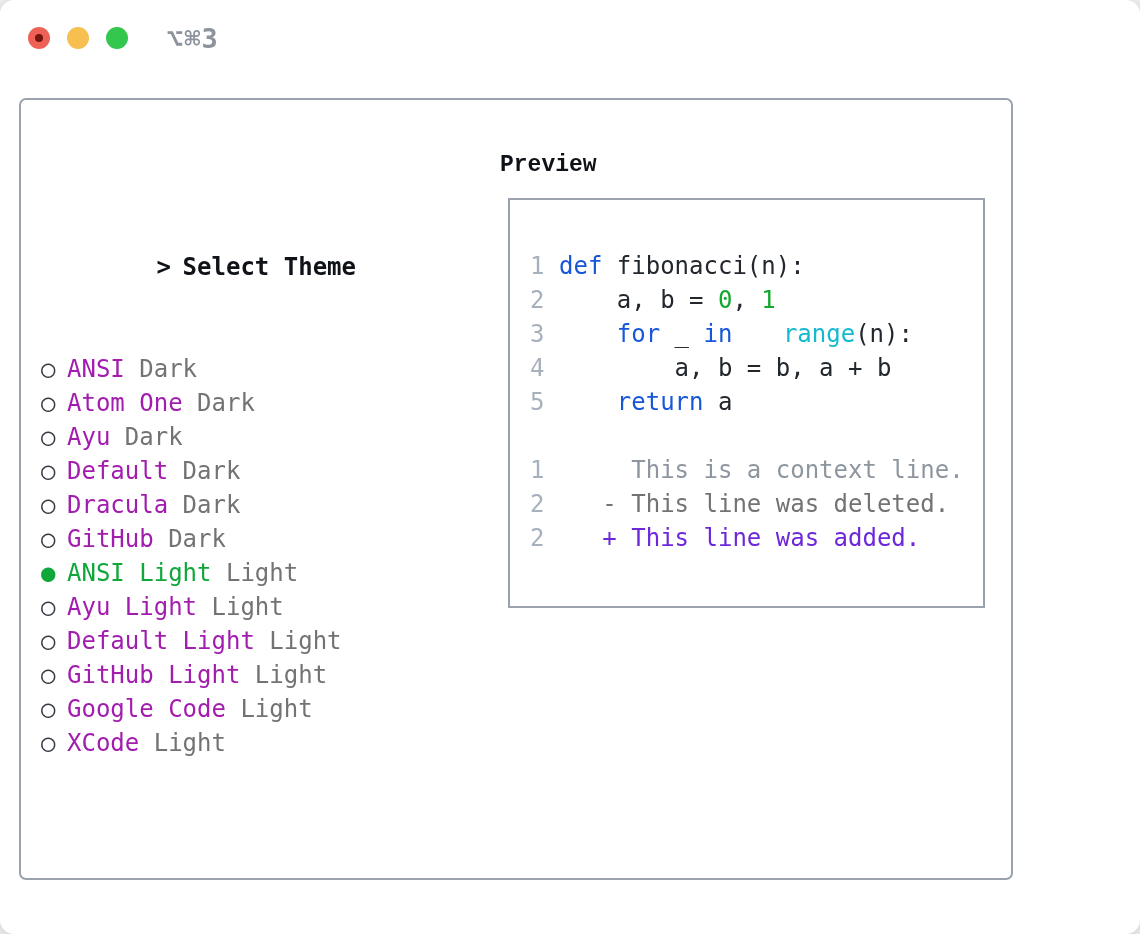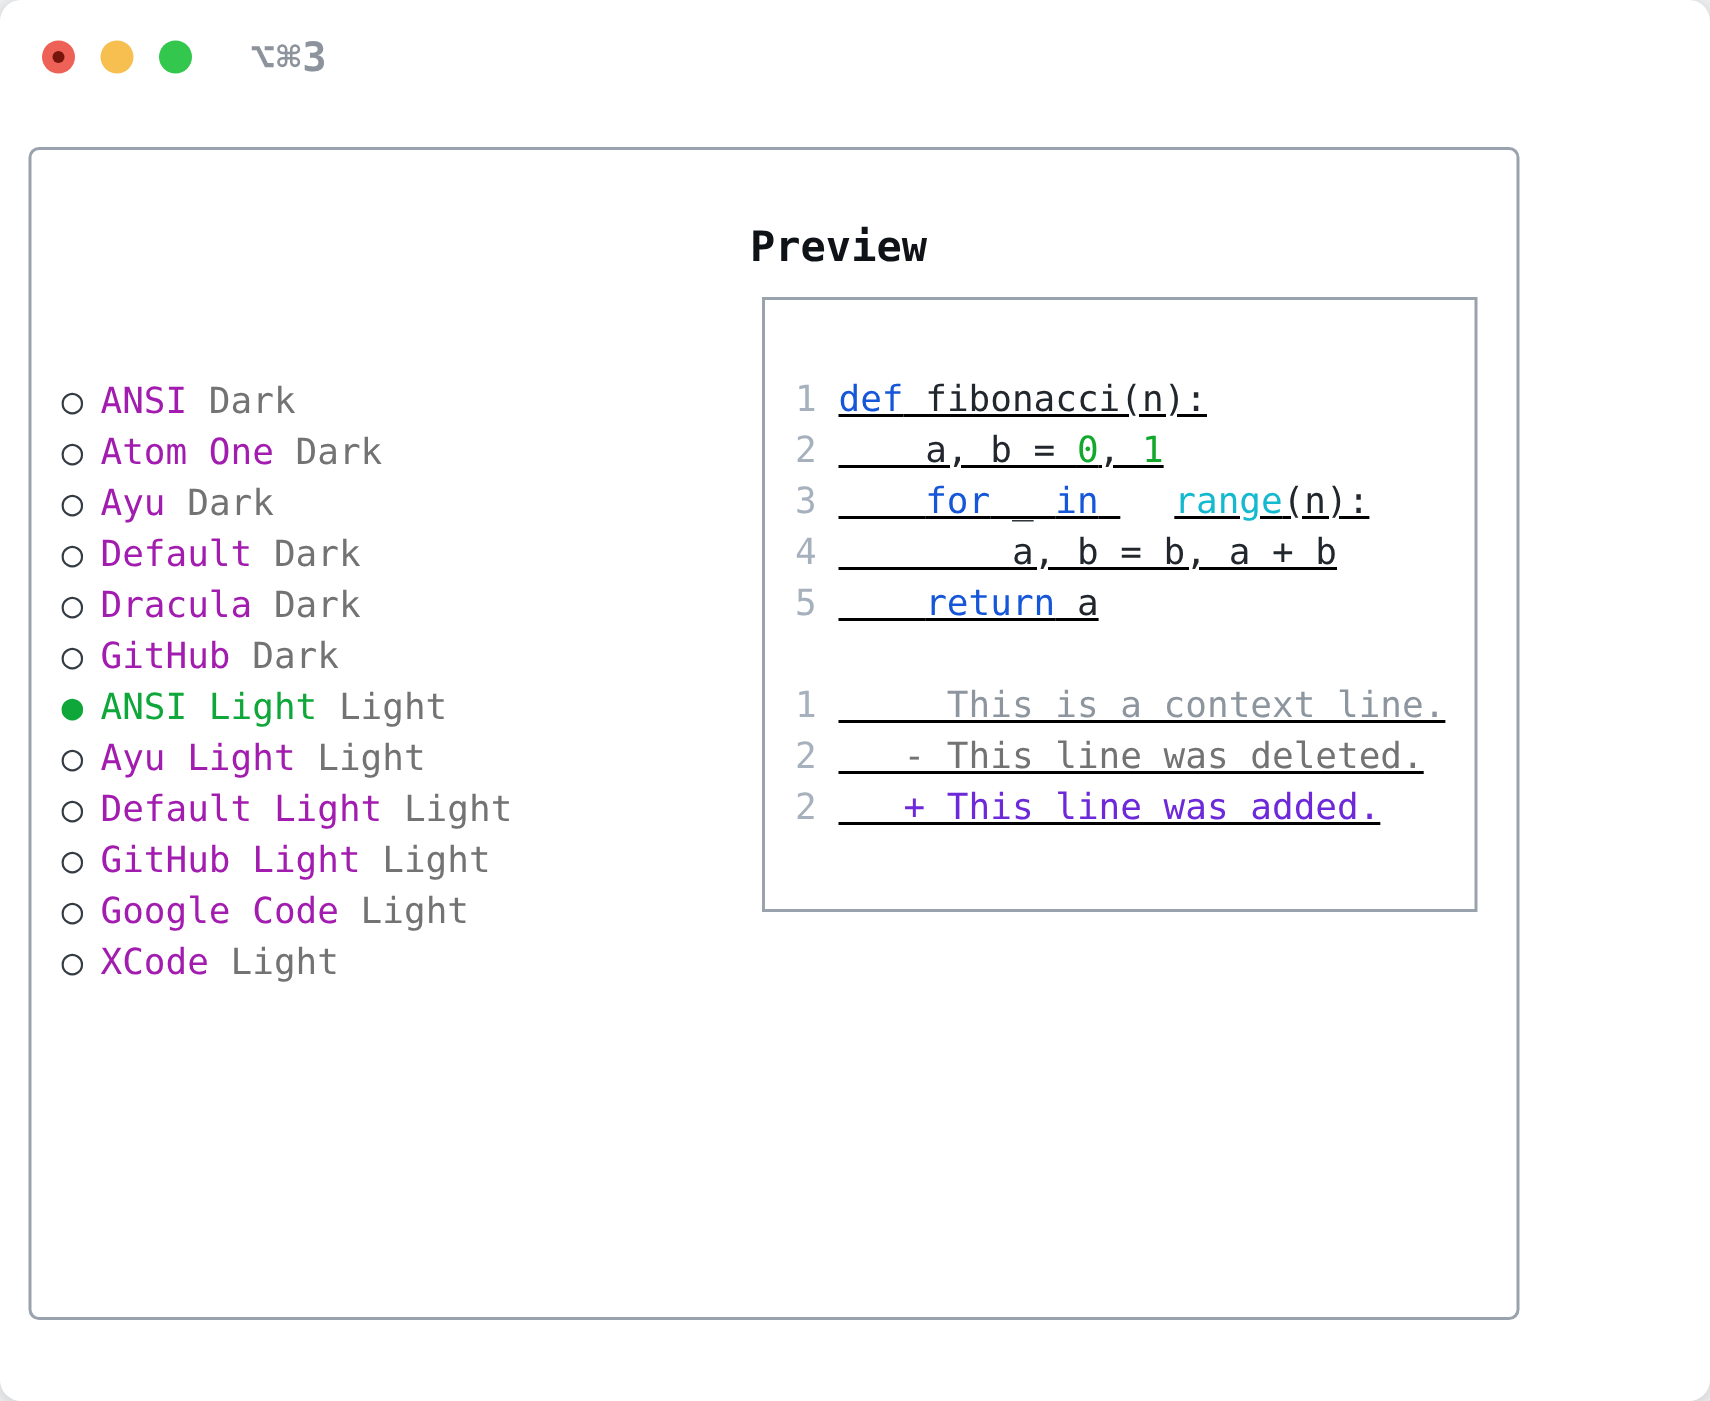--- a/index.html
+++ b/index.html
@@ -32,26 +32,26 @@
   .row { height:34px; }
   .marker { display:inline-block; width:26px; }
   .cursor { font-weight:bold; color:#0f1318; }
   .bullet { color:#343b43; }
   .panel-title { font-weight:bold; color:#0f1318; }
   .name { color:#a21caf; }
   .variant { color:#737373; }
   .row.selected .bullet, .row.selected .name { color:#0fa73a; }
   .section { margin-top:34px; }
   
-  .preview-title { position:absolute; left:479px; top:48px; font-size:28px; line-height:34px; }
+  .preview-title { position:absolute; left:479px; top:48px; font-size:23px; line-height:34px;font-family:Liberation Mono, monospace; }
   .preview-box {
     position:absolute; left:487px; top:98px; width:473px; height:406px;
     border:2px solid #9aa3ad; background:#fff; overflow:hidden;
   }
-  #code { padding:49px 0 0 20px; font-size:24px; line-height:34px; white-space:pre;text-decoration:underline; }
+  #code { padding:49px 0 0 20px; font-size:24px; line-height:34px; white-space:pre; }
   .code-line { min-height:34px; }
   .lnum { display:inline-block; width:29px; color:#a7b1bd; }
   .tok-fg      { color:#22272e; }
   .tok-kw      { color:#1656d9; }
   .tok-builtin { color:#13b9ce;margin-left:36px; }
   .tok-num     { color:#12a82c; }
   .tok-ctx     { color:#8d969f;text-align:center; }
   .tok-del     { color:#737373; }
   .tok-add     { color:#6d28d9; }
 </style>
@@ -63,20 +63,23 @@
   <span class="tl tl-red">
     <span class="tl-dot"></span>
   </span>
   <span class="tl tl-yellow"></span>
   <span class="tl tl-green"></span>
   <span class="shortcut">⌥⌘3</span>
 
   <div class="main-box">
 
     <div class="left-col">
+      <div class="row">
+        <span class="marker cursor">&gt;</span><span class="panel-title">Select Theme</span>
+      </div>
 
       <div id="theme-list"><div class="row"><span class="marker bullet">○</span><span class="name">ANSI</span><span class="variant"> Dark</span></div><div class="row"><span class="marker bullet">○</span><span class="name">Atom One</span><span class="variant"> Dark</span></div><div class="row"><span class="marker bullet">○</span><span class="name">Ayu</span><span class="variant"> Dark</span></div><div class="row"><span class="marker bullet">○</span><span class="name">Default</span><span class="variant"> Dark</span></div><div class="row"><span class="marker bullet">○</span><span class="name">Dracula</span><span class="variant"> Dark</span></div><div class="row"><span class="marker bullet">○</span><span class="name">GitHub</span><span class="variant"> Dark</span></div><div class="row selected"><span class="marker bullet">●</span><span class="name">ANSI Light</span><span class="variant"> Light</span></div><div class="row"><span class="marker bullet">○</span><span class="name">Ayu Light</span><span class="variant"> Light</span></div><div class="row"><span class="marker bullet">○</span><span class="name">Default Light</span><span class="variant"> Light</span></div><div class="row"><span class="marker bullet">○</span><span class="name">GitHub Light</span><span class="variant"> Light</span></div><div class="row"><span class="marker bullet">○</span><span class="name">Google Code</span><span class="variant"> Light</span></div><div class="row"><span class="marker bullet">○</span><span class="name">XCode</span><span class="variant"> Light</span></div></div>
 
       <div class="section">
         
         
       </div>
 
       
     </div>

